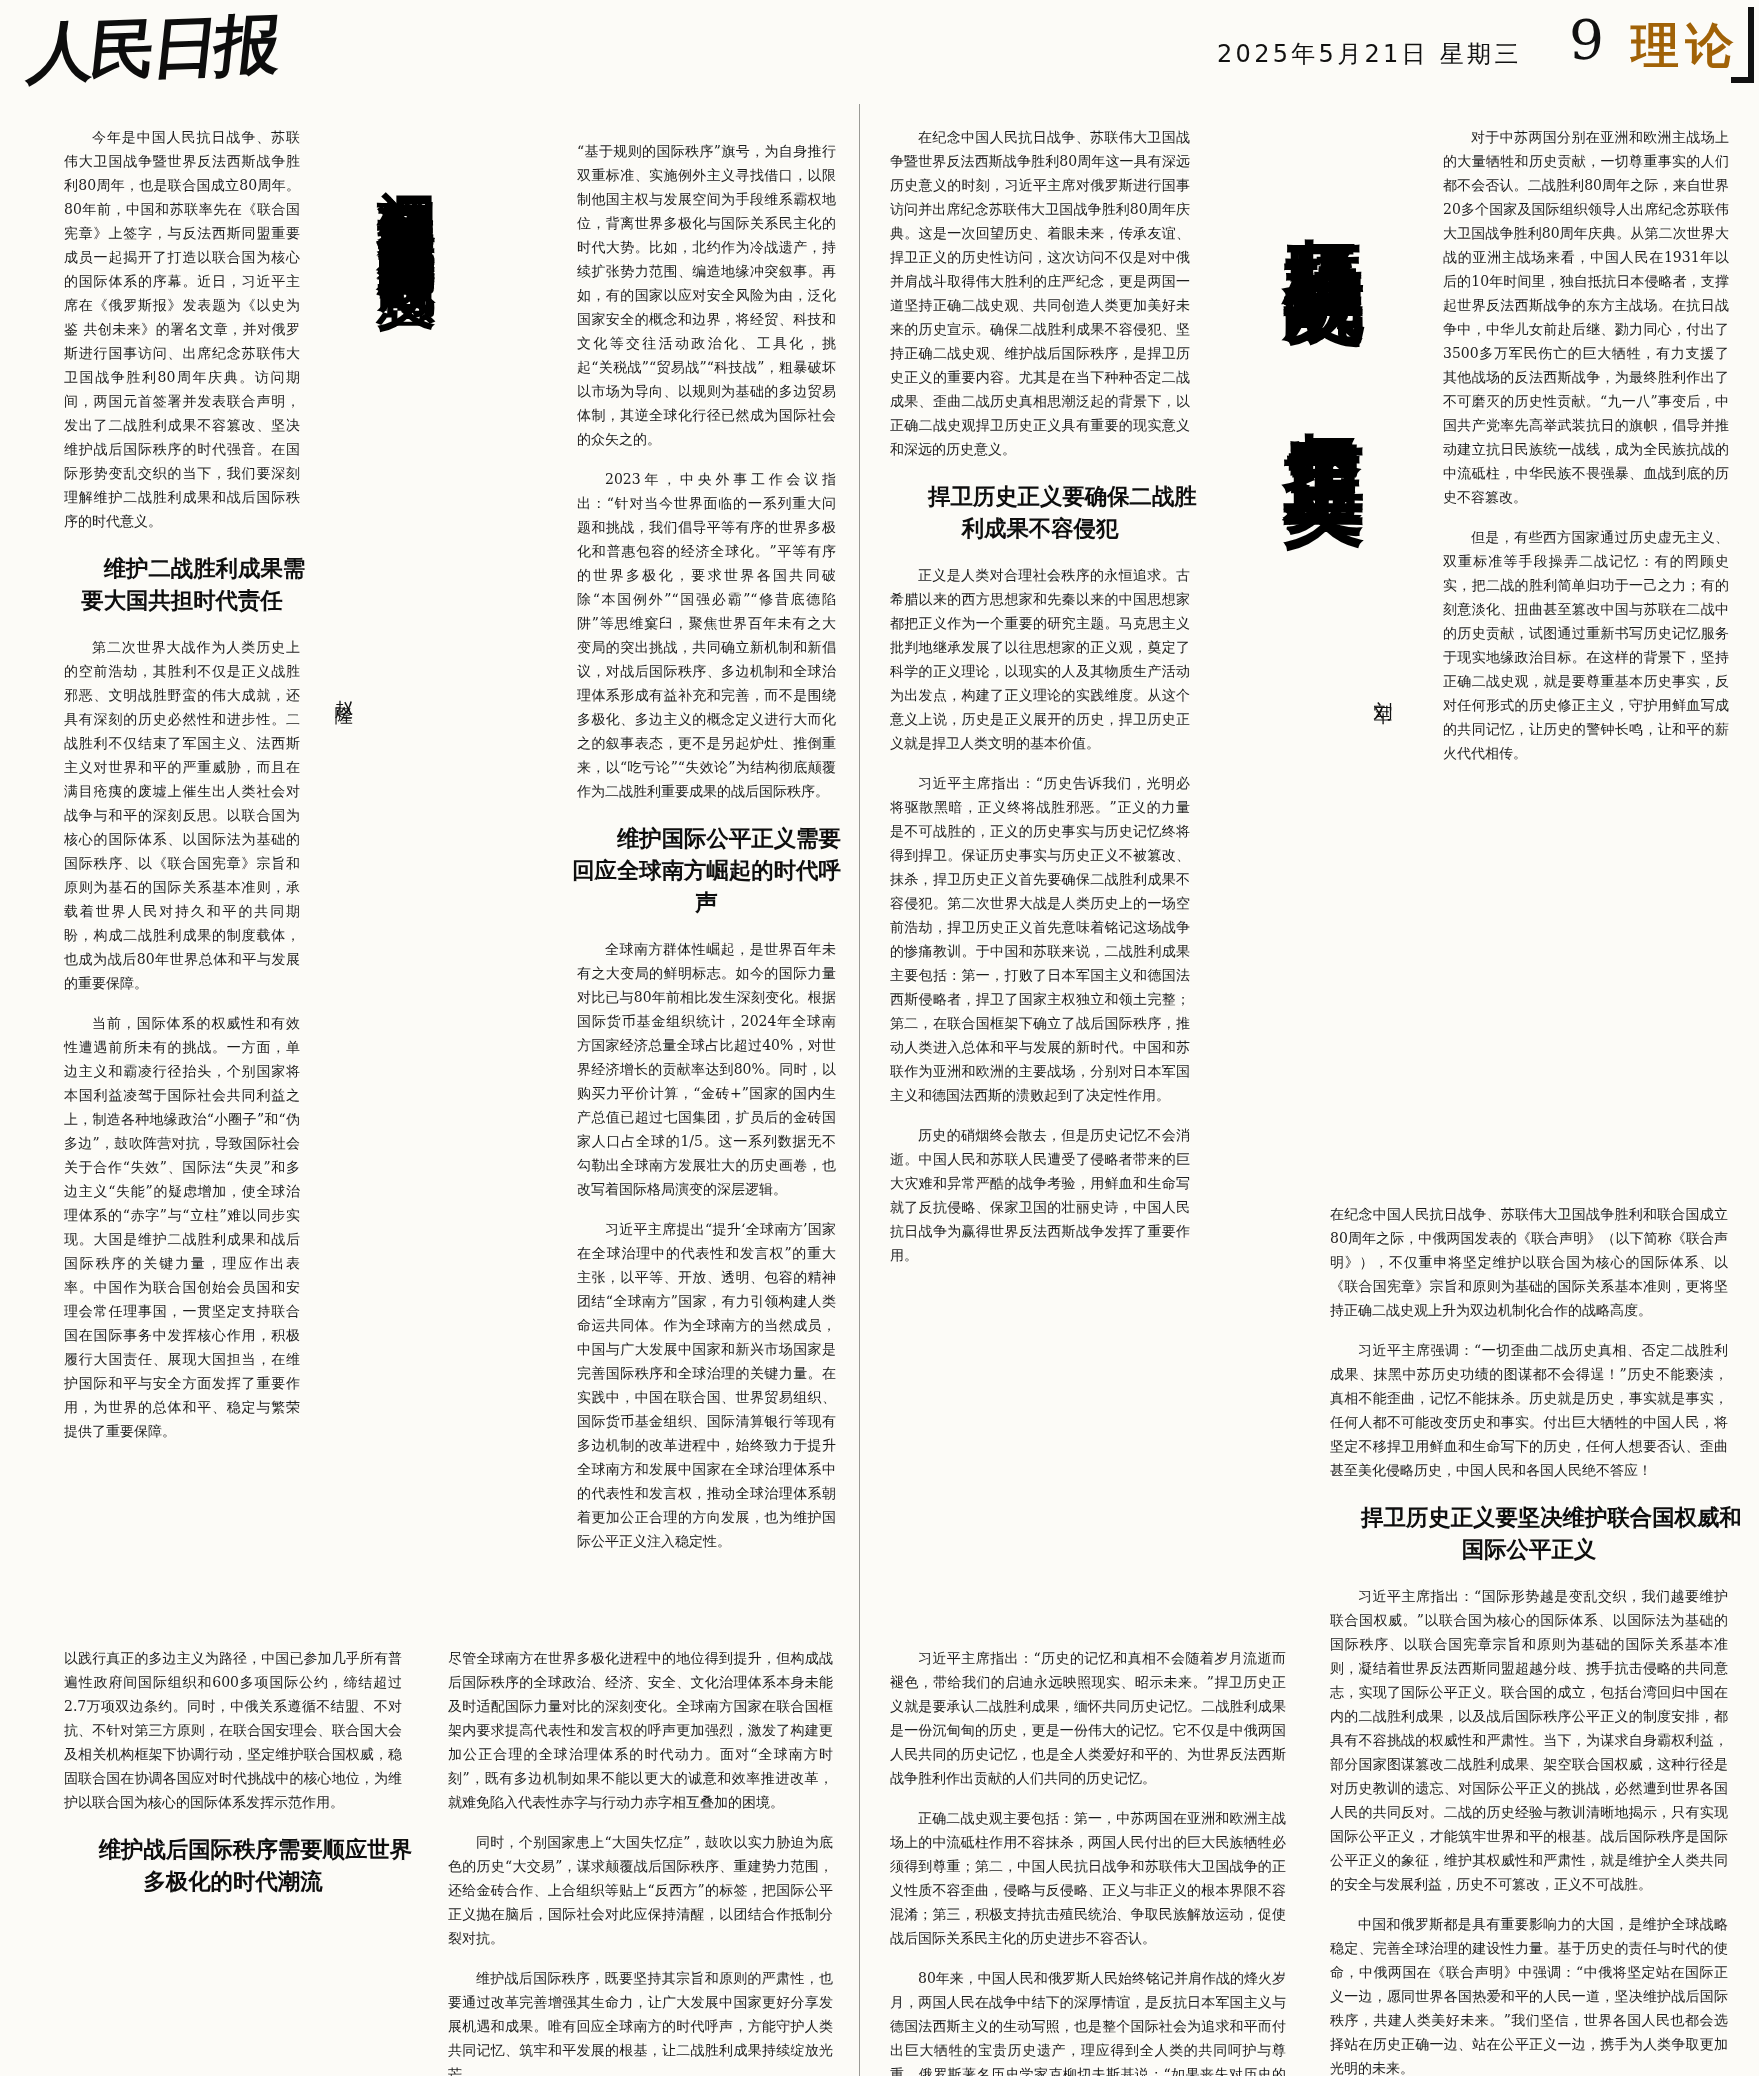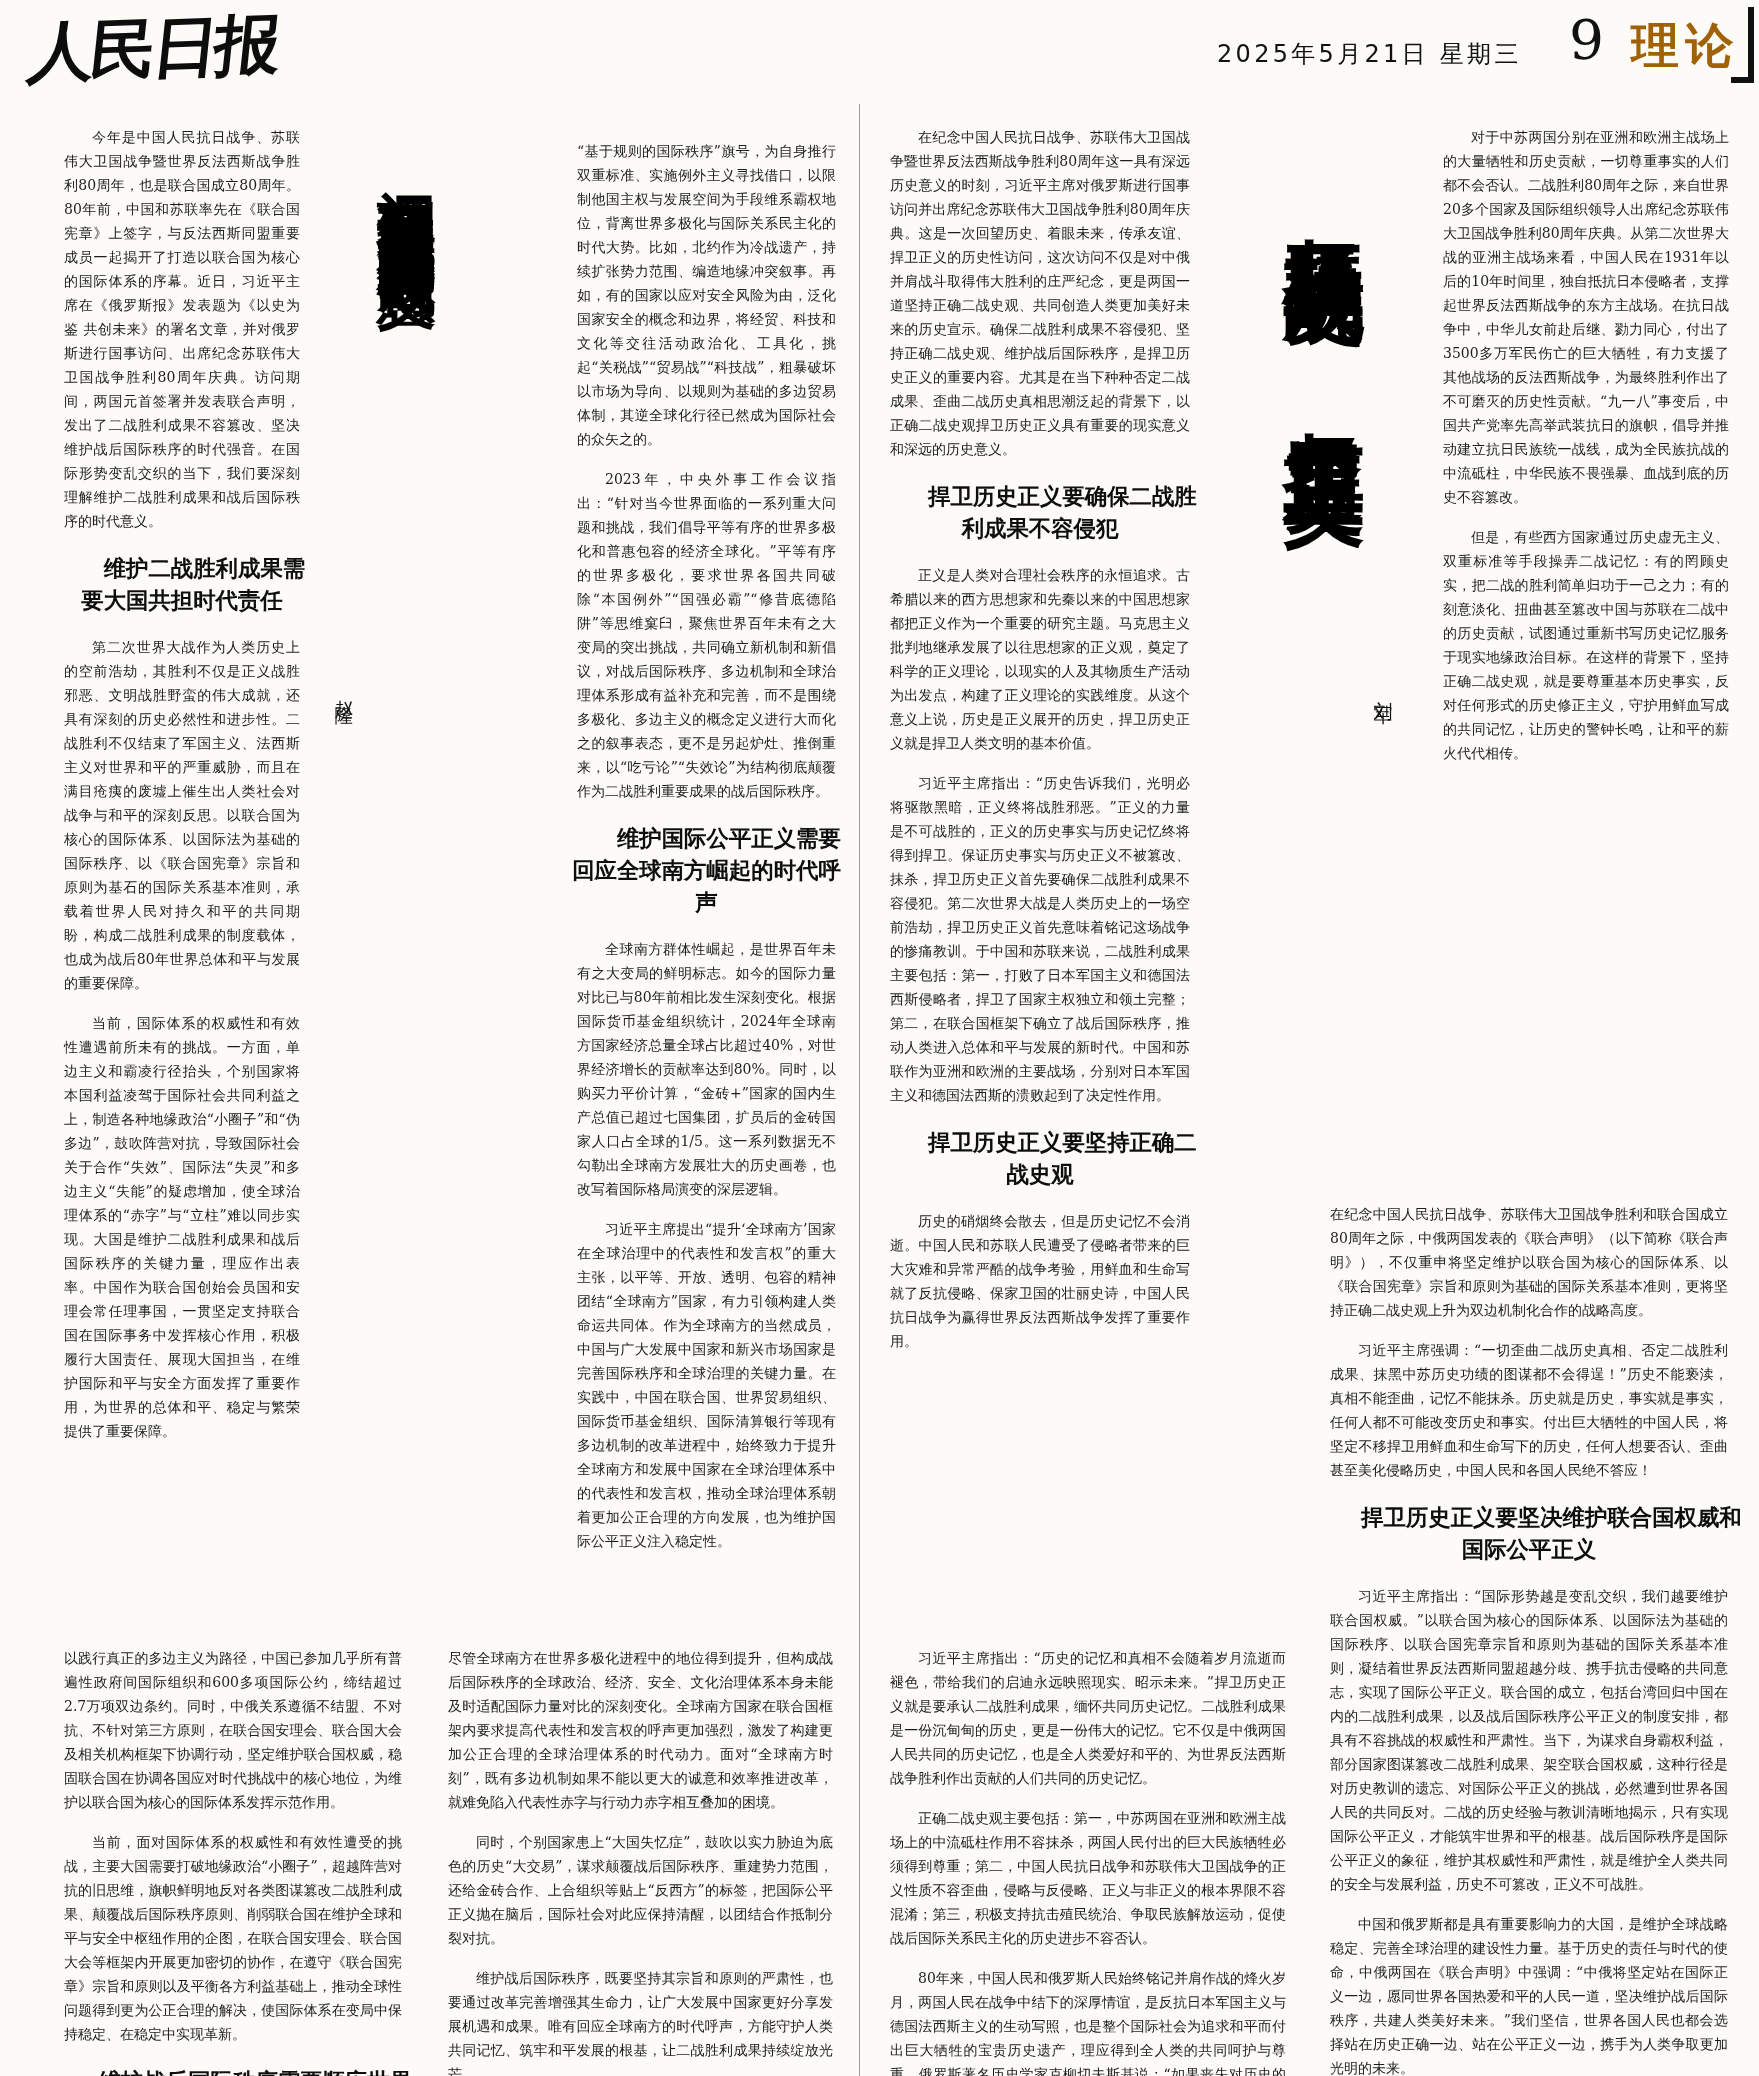--- a/index.html
+++ b/index.html
@@ -70,21 +70,20 @@
     <div class="subhead">维护国际公平正义需要回应全球南方崛起的时代呼声</div>
     <div>
         <p>全球南方群体性崛起，是世界百年未有之大变局的鲜明标志。如今的国际力量对比已与80年前相比发生深刻变化。根据国际货币基金组织统计，2024年全球南方国家经济总量全球占比超过40%，对世界经济增长的贡献率达到80%。同时，以购买力平价计算，“金砖+”国家的国内生产总值已超过七国集团，扩员后的金砖国家人口占全球的1/5。这一系列数据无不勾勒出全球南方发展壮大的历史画卷，也改写着国际格局演变的深层逻辑。</p>
         <p>习近平主席提出“提升‘全球南方’国家在全球治理中的代表性和发言权”的重大主张，以平等、开放、透明、包容的精神团结“全球南方”国家，有力引领构建人类命运共同体。作为全球南方的当然成员，中国与广大发展中国家和新兴市场国家是完善国际秩序和全球治理的关键力量。在实践中，中国在联合国、世界贸易组织、国际货币基金组织、国际清算银行等现有多边机制的改革进程中，始终致力于提升全球南方和发展中国家在全球治理体系中的代表性和发言权，推动全球治理体系朝着更加公正合理的方向发展，也为维护国际公平正义注入稳定性。</p>
       </div>
   </div>
 
   <div class="col" style="left:48px;top:1630px;width:370px;height:824px;">
     <div>
         <p class="cont">以践行真正的多边主义为路径，中国已参加几乎所有普遍性政府间国际组织和600多项国际公约，缔结超过2.7万项双边条约。同时，中俄关系遵循不结盟、不对抗、不针对第三方原则，在联合国安理会、联合国大会及相关机构框架下协调行动，坚定维护联合国权威，稳固联合国在协调各国应对时代挑战中的核心地位，为维护以联合国为核心的国际体系发挥示范作用。</p>
-        <p>当前，面对国际体系的权威性和有效性遭受的挑战，主要大国需要打破地缘政治“小圈子”，超越阵营对抗的旧思维，旗帜鲜明地反对各类图谋篡改二战胜利成果、颠覆战后国际秩序原则、削弱联合国在维护全球和平与安全中枢纽作用的企图，在联合国安理会、联合国大会等框架内开展更加密切的协作，在遵守《联合国宪章》宗旨和原则以及平衡各方利益基础上，推动全球性问题得到更为公正合理的解决，使国际体系在变局中保持稳定、在稳定中实现革新。</p>
       </div>
     <div class="subhead">维护战后国际秩序需要顺应世界多极化的时代潮流</div>
 
   </div>
 
   <div class="col flexcol" style="left:432px;top:1630px;width:417px;height:737px;">
     <div class="flow">
         <p class="cont">尽管全球南方在世界多极化进程中的地位得到提升，但构成战后国际秩序的全球政治、经济、安全、文化治理体系本身未能及时适配国际力量对比的深刻变化。全球南方国家在联合国框架内要求提高代表性和发言权的呼声更加强烈，激发了构建更加公正合理的全球治理体系的时代动力。面对“全球南方时刻”，既有多边机制如果不能以更大的诚意和效率推进改革，就难免陷入代表性赤字与行动力赤字相互叠加的困境。</p>
         <p>同时，个别国家患上“大国失忆症”，鼓吹以实力胁迫为底色的历史“大交易”，谋求颠覆战后国际秩序、重建势力范围，还给金砖合作、上合组织等贴上“反西方”的标签，把国际公平正义抛在脑后，国际社会对此应保持清醒，以团结合作抵制分裂对抗。</p>
         <p>维护战后国际秩序，既要坚持其宗旨和原则的严肃性，也要通过改革完善增强其生命力，让广大发展中国家更好分享发展机遇和成果。唯有回应全球南方的时代呼声，方能守护人类共同记忆、筑牢和平发展的根基，让二战胜利成果持续绽放光芒。</p>
@@ -100,21 +99,20 @@
 
   <div class="col" style="left:874px;top:109px;width:332px;height:1508px;">
     <div>
         <p>在纪念中国人民抗日战争、苏联伟大卫国战争暨世界反法西斯战争胜利80周年这一具有深远历史意义的时刻，习近平主席对俄罗斯进行国事访问并出席纪念苏联伟大卫国战争胜利80周年庆典。这是一次回望历史、着眼未来，传承友谊、捍卫正义的历史性访问，这次访问不仅是对中俄并肩战斗取得伟大胜利的庄严纪念，更是两国一道坚持正确二战史观、共同创造人类更加美好未来的历史宣示。确保二战胜利成果不容侵犯、坚持正确二战史观、维护战后国际秩序，是捍卫历史正义的重要内容。尤其是在当下种种否定二战成果、歪曲二战历史真相思潮泛起的背景下，以正确二战史观捍卫历史正义具有重要的现实意义和深远的历史意义。</p>
       </div>
     <div class="subhead">捍卫历史正义要确保二战胜利成果不容侵犯</div>
     <div>
         <p>正义是人类对合理社会秩序的永恒追求。古希腊以来的西方思想家和先秦以来的中国思想家都把正义作为一个重要的研究主题。马克思主义批判地继承发展了以往思想家的正义观，奠定了科学的正义理论，以现实的人及其物质生产活动为出发点，构建了正义理论的实践维度。从这个意义上说，历史是正义展开的历史，捍卫历史正义就是捍卫人类文明的基本价值。</p>
         <p>习近平主席指出：“历史告诉我们，光明必将驱散黑暗，正义终将战胜邪恶。”正义的力量是不可战胜的，正义的历史事实与历史记忆终将得到捍卫。保证历史事实与历史正义不被篡改、抹杀，捍卫历史正义首先要确保二战胜利成果不容侵犯。第二次世界大战是人类历史上的一场空前浩劫，捍卫历史正义首先意味着铭记这场战争的惨痛教训。于中国和苏联来说，二战胜利成果主要包括：第一，打败了日本军国主义和德国法西斯侵略者，捍卫了国家主权独立和领土完整；第二，在联合国框架下确立了战后国际秩序，推动人类进入总体和平与发展的新时代。中国和苏联作为亚洲和欧洲的主要战场，分别对日本军国主义和德国法西斯的溃败起到了决定性作用。</p>
       </div>
-    <div class="subhead">捍卫历史正义要坚持正确二战史观</div>
     <div>
         <p>历史的硝烟终会散去，但是历史记忆不会消逝。中国人民和苏联人民遭受了侵略者带来的巨大灾难和异常严酷的战争考验，用鲜血和生命写就了反抗侵略、保家卫国的壮丽史诗，中国人民抗日战争为赢得世界反法西斯战争发挥了重要作用。</p>
       </div>
   </div>
 
   <div class="col" style="left:874px;top:1630px;width:428px;height:731px;">
     <div>
         <p>习近平主席指出：“历史的记忆和真相不会随着岁月流逝而褪色，带给我们的启迪永远映照现实、昭示未来。”捍卫历史正义就是要承认二战胜利成果，缅怀共同历史记忆。二战胜利成果是一份沉甸甸的历史，更是一份伟大的记忆。它不仅是中俄两国人民共同的历史记忆，也是全人类爱好和平的、为世界反法西斯战争胜利作出贡献的人们共同的历史记忆。</p>
         <p>正确二战史观主要包括：第一，中苏两国在亚洲和欧洲主战场上的中流砥柱作用不容抹杀，两国人民付出的巨大民族牺牲必须得到尊重；第二，中国人民抗日战争和苏联伟大卫国战争的正义性质不容歪曲，侵略与反侵略、正义与非正义的根本界限不容混淆；第三，积极支持抗击殖民统治、争取民族解放运动，促使战后国际关系民主化的历史进步不容否认。</p>
         <p>80年来，中国人民和俄罗斯人民始终铭记并肩作战的烽火岁月，两国人民在战争中结下的深厚情谊，是反抗日本军国主义与德国法西斯主义的生动写照，也是整个国际社会为追求和平而付出巨大牺牲的宝贵历史遗产，理应得到全人类的共同呵护与尊重。俄罗斯著名历史学家克柳切夫斯基说：“如果丧失对历史的记忆，我们的心灵就会在黑暗中迷</p>

